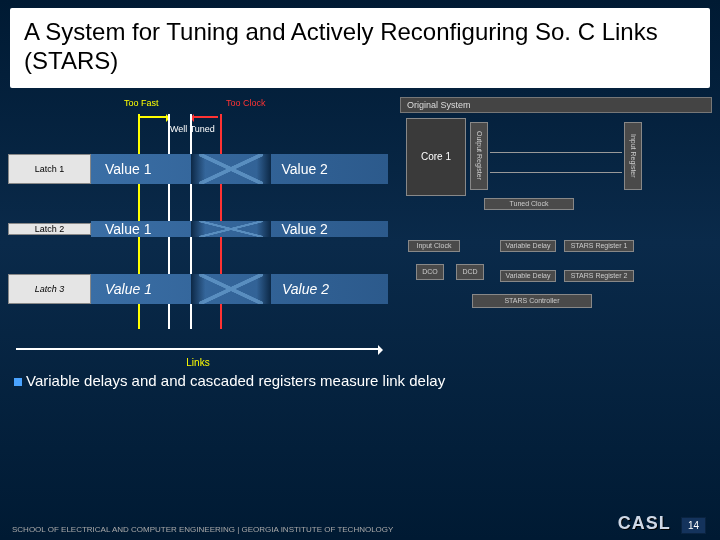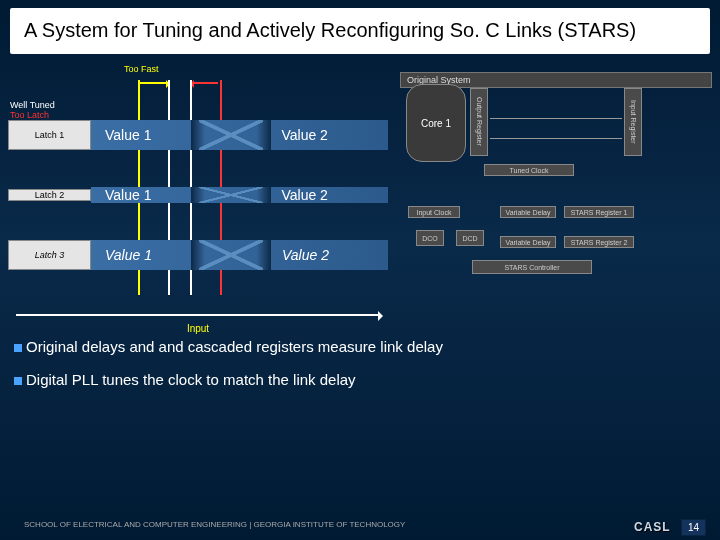--- a/index.html
+++ b/index.html
@@ -12,21 +12,21 @@
     position: relative;
   }
   .title-box {
     background: #fff;
     color: #000;
     padding: 10px 14px 12px 14px;
     margin: 8px 10px 0 10px;
     border-radius: 2px;
   }
   .title-box h1 {
-    font-size: 20px;
+    font-size: 24px;
     font-weight: 400;
     line-height: 1.2;
   }
   .content {
     display: flex;
     gap: 12px;
     padding: 6px 8px 0 8px;
   }
   .left {
     flex: 0 0 380px;
@@ -38,21 +38,20 @@
     position: relative;
     height: 260px;
   }
   
   .timing-labels {
     position: absolute;
     top: 4px; left: 0; right: 0;
     display: flex;
     font-size: 9px;
     color: #fff;
-    flex-direction: column;
   }
   .timing-labels span:nth-child(1){ margin-left: 116px; width:44px; color:#ff0; }
   .timing-labels span:nth-child(2){ width:54px; color:#fff; margin-left:2px;margin-top:26px;}
   .timing-labels span:nth-child(3){ width:50px; color:#f33; margin-left:2px;}
   
   .vline {
     position: absolute;
     top: 20px; height: 215px; width: 2px;
   }
   .vl1 { left: 130px; background: #ff0; }
@@ -125,27 +124,27 @@
   .time-label {
     position:absolute; bottom: -4px; left: 0; right: 0;
     text-align:center; font-size:10px; color:#ff0;
   }
   
   .panel {
     position:absolute; background:#555; border:1px solid #777;
     font-size:8px; color:#ddd;
   }
   .panel.title-bar {
-    top:12px; left:0; right:0; height:16px; background:#444;
+    top:3px; left:0; right:0; height:16px; background:#444;
     display:flex; align-items:center; padding-left:6px;
     font-size:9px;
   }
   .core {
     position:absolute; background:#3a3a3a; border:1px solid #888;
-    border-radius:16px; display:flex; align-items:center; justify-content:center;
+    border-radius:0; display:flex; align-items:center; justify-content:center;
     font-size:10px; color:#fff;
   }
   .core1 { top:24px; left:6px; width:60px; height:78px; }
   .core2 { top:24px; right:6px; width:60px; height:78px; }
   .mid-box {
     position:absolute; background:#4a4a4a; border:1px solid #888;
     font-size:7px; color:#ccc; display:flex; align-items:center; justify-content:center;
     text-align:center; padding:1px;
   }
   .outreg { top:28px; left:70px; width:18px; height:68px; writing-mode:vertical-rl; }
@@ -179,47 +178,47 @@
     font-size: 15px;
     color:#fff;
     margin: 8px 0 16px 0;
   }
   .sq {
     display:inline-block; width:8px; height:8px; background:#4aa3ff;
     margin-right:4px; vertical-align:baseline;
   }
   
   .footer {
-    position:absolute; bottom:6px; left:24px; right:14px;
-    display:flex; justify-content:space-between; 
+    position:absolute; bottom:6px; left:12px; right:14px;
+    display:flex; justify-content:space-between; align-items:flex-end;
     font-size:8px; color:#aaa;
   }
   .casl {
-    font-size:12px; font-weight:bold; letter-spacing:1px;
+    font-size:18px; font-weight:bold; letter-spacing:1px;
     color:#cfd8e6; text-shadow:1px 1px 0 #000;
   }
   .pagenum {
     background:#14335c; color:#fff; font-size:10px;
     padding:2px 6px; margin-left:8px; border:1px solid #0a2340;
   }
 </style>
 </head>
 <body>
 
 <div class="title-box">
   <h1>A System for Tuning and Actively Reconfiguring So. C Links (STARS)</h1>
 </div>
 
 <div class="content">
 
   <div class="left">
     <div class="timing-labels">
       <span>Too Fast</span>
       <span>Well Tuned</span>
-      <span>Too Latch</span>
+      <span>Too Clock</span>
     </div>
     <div class="arrow yellow"></div>
     <div class="arrow red"></div>
     <div class="vline vl1"></div>
     <div class="vline vl2"></div>
     <div class="vline vl3"></div>
     <div class="vline vl4"></div>
 
     <div class="latch-row lr1">
       <div class="latch-label">Latch 1</div>
@@ -243,21 +242,21 @@
       <div class="latch-label">Latch 3</div>
       <div class="eye-segment">
         <span class="eye-val v1">Value 1</span>
         <div class="eye-mid"></div>
           <div class="eye-x"></div>
         <span class="eye-val v2">Value 2</span>
       </div>
     </div>
 
     <div class="time-axis"></div>
-    <div class="time-label">Input</div>
+    <div class="time-label">Links</div>
   </div>
 
   <div class="right">
     <div class="panel title-bar">Original System</div>
     <div class="core core1">Core 1</div>
     <div class="mid-box outreg">Output Register</div>
     <div class="mid-box inreg">Input Register</div>
     <div class="hline hl1"></div>
     <div class="hline hl2"></div>
     <div class="mid-box tclock">Tuned Clock</div>
@@ -267,22 +266,21 @@
     <div class="sbox dcd">DCD</div>
     <div class="sbox vdel1">Variable Delay</div>
     <div class="sbox vdel2">Variable Delay</div>
     <div class="sbox sreg1">STARS Register 1</div>
     <div class="sbox sreg2">STARS Register 2</div>
     <div class="sbox sctrl">STARS Controller</div>
   </div>
 </div>
 
 <div class="bullets">
-  <p><span class="sq"></span><span>Original delays and and cascaded registers  measure link delay</span></p>
-  <p><span class="sq"></span><span>Digital PLL tunes the clock to match the link delay</span></p>
+  <p><span class="sq"></span><span>Variable delays and and cascaded registers  measure link delay</span></p>
 </div>
 
 <div class="footer">
   <span>SCHOOL OF ELECTRICAL AND COMPUTER ENGINEERING | GEORGIA INSTITUTE OF TECHNOLOGY</span>
   <span>
     <span class="casl">CASL</span>
     <span class="pagenum">14</span>
   </span>
 </div>
 

